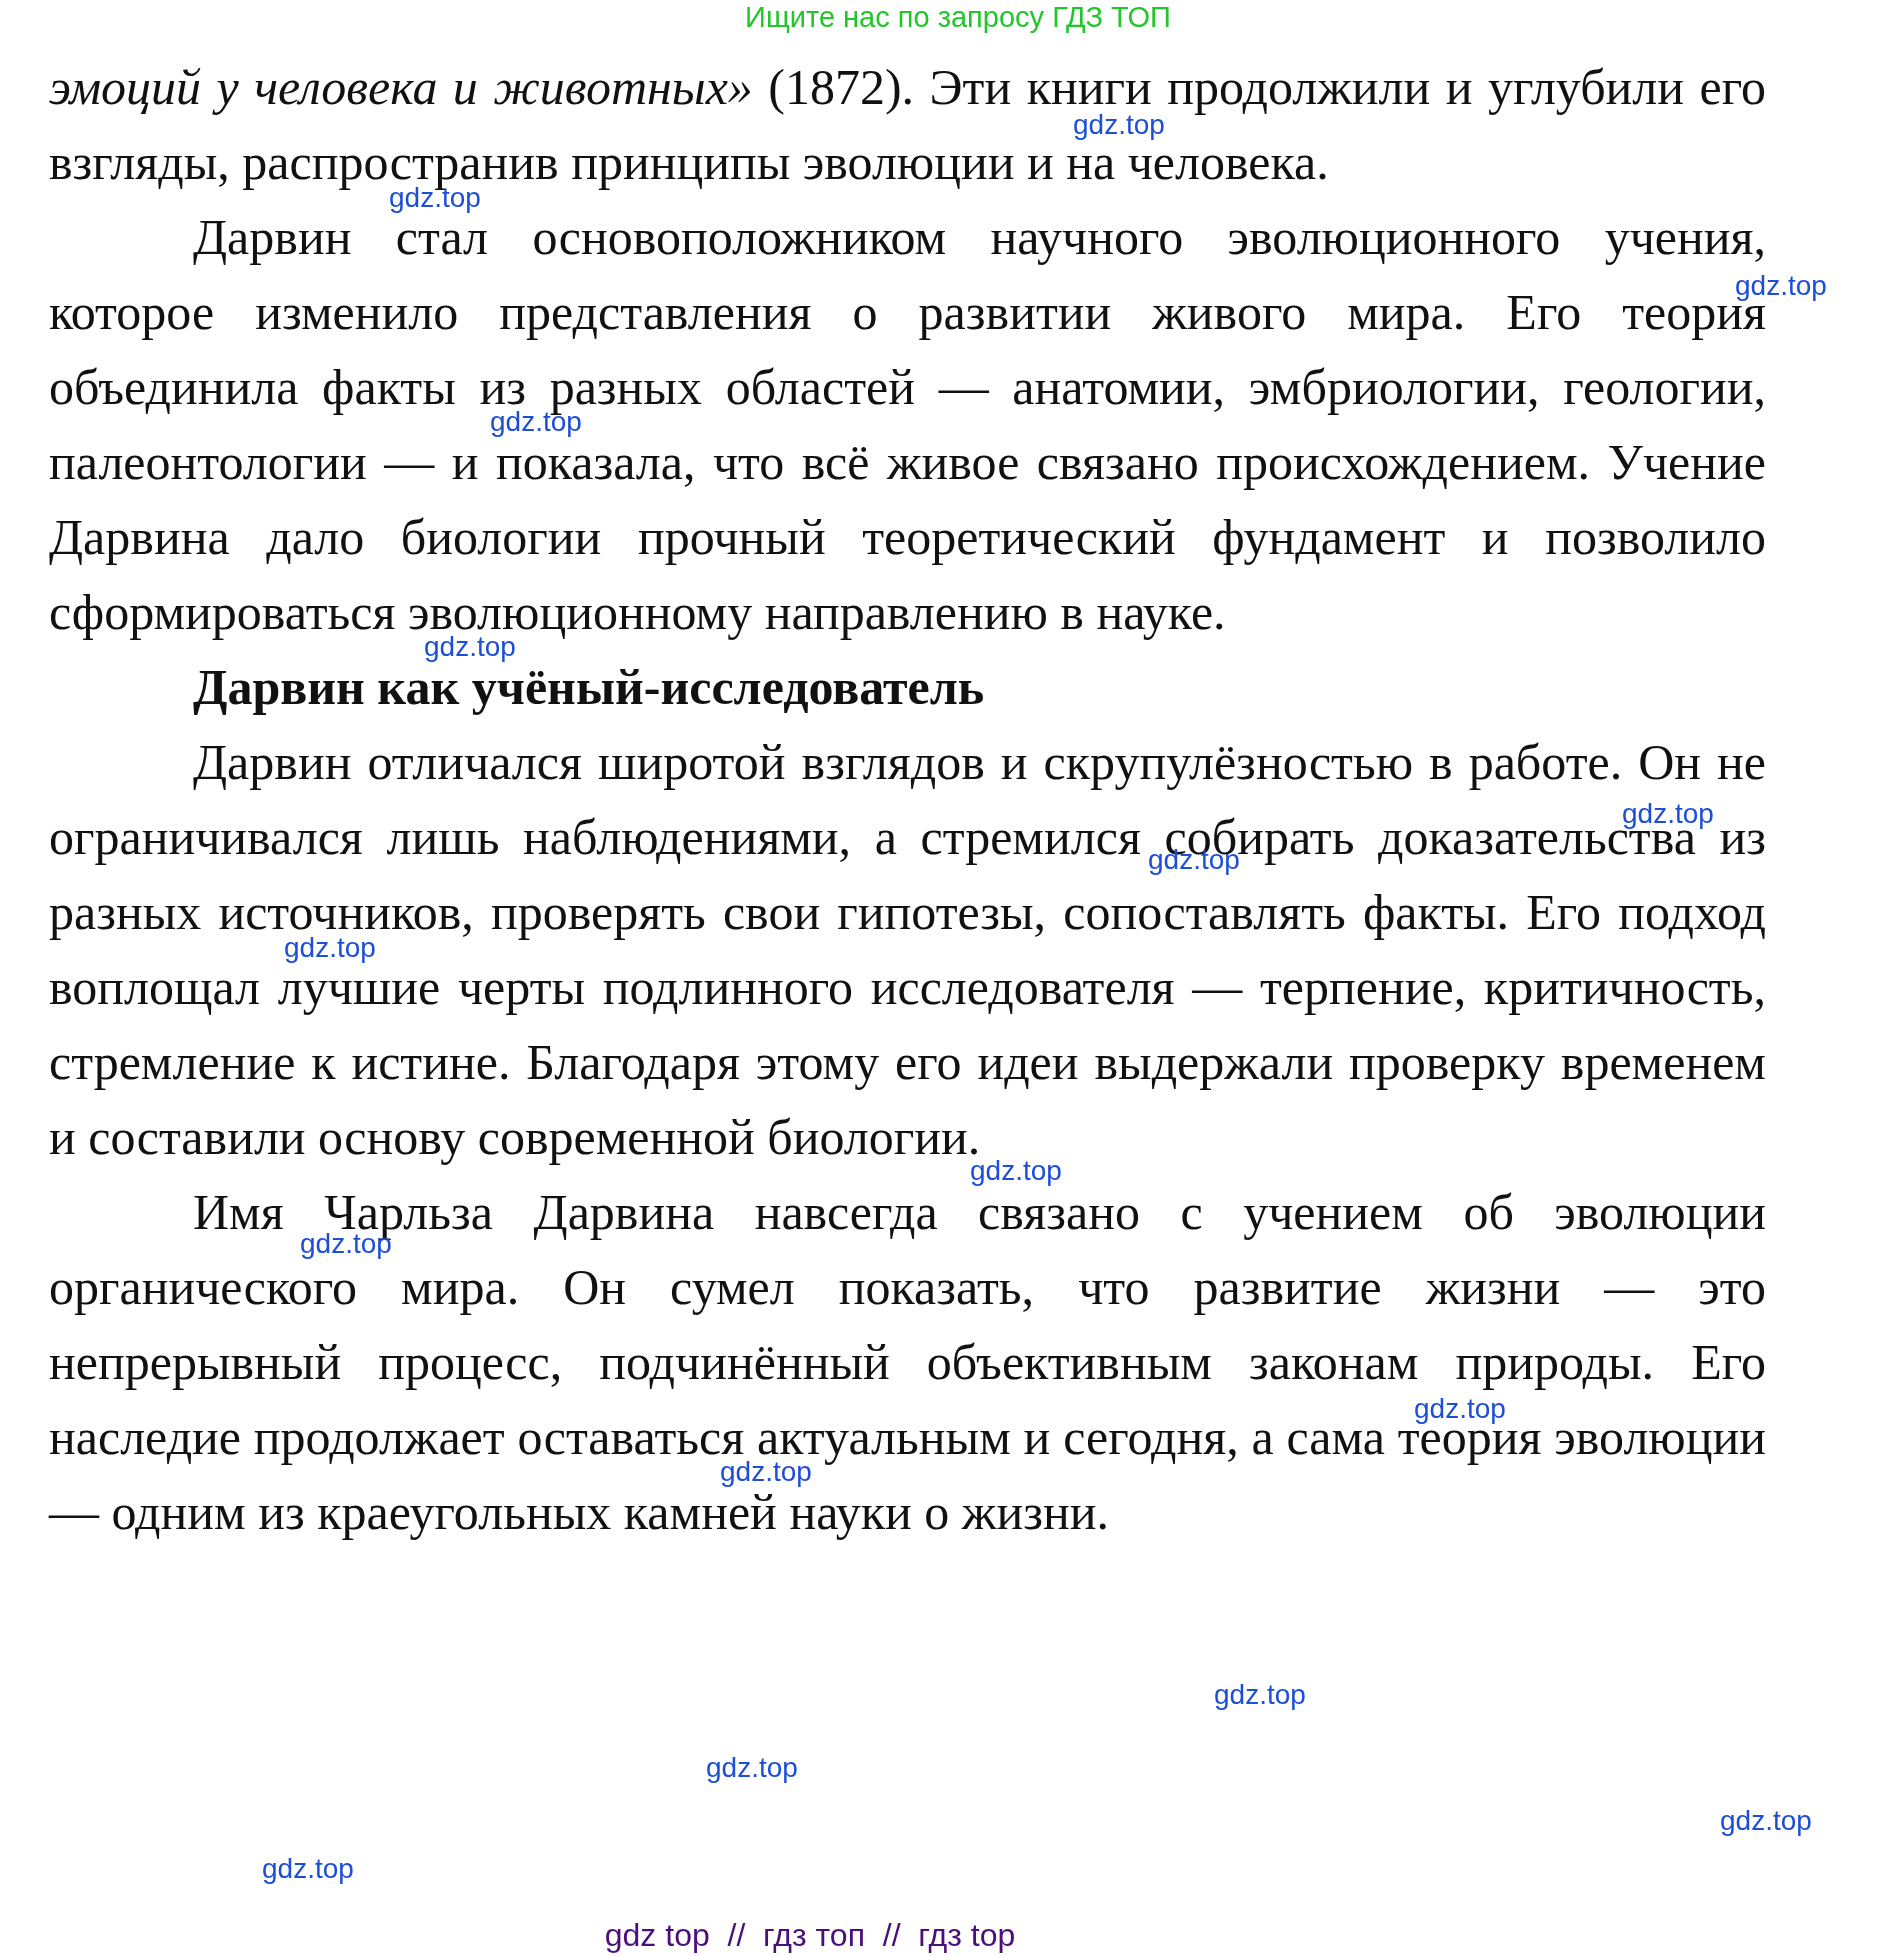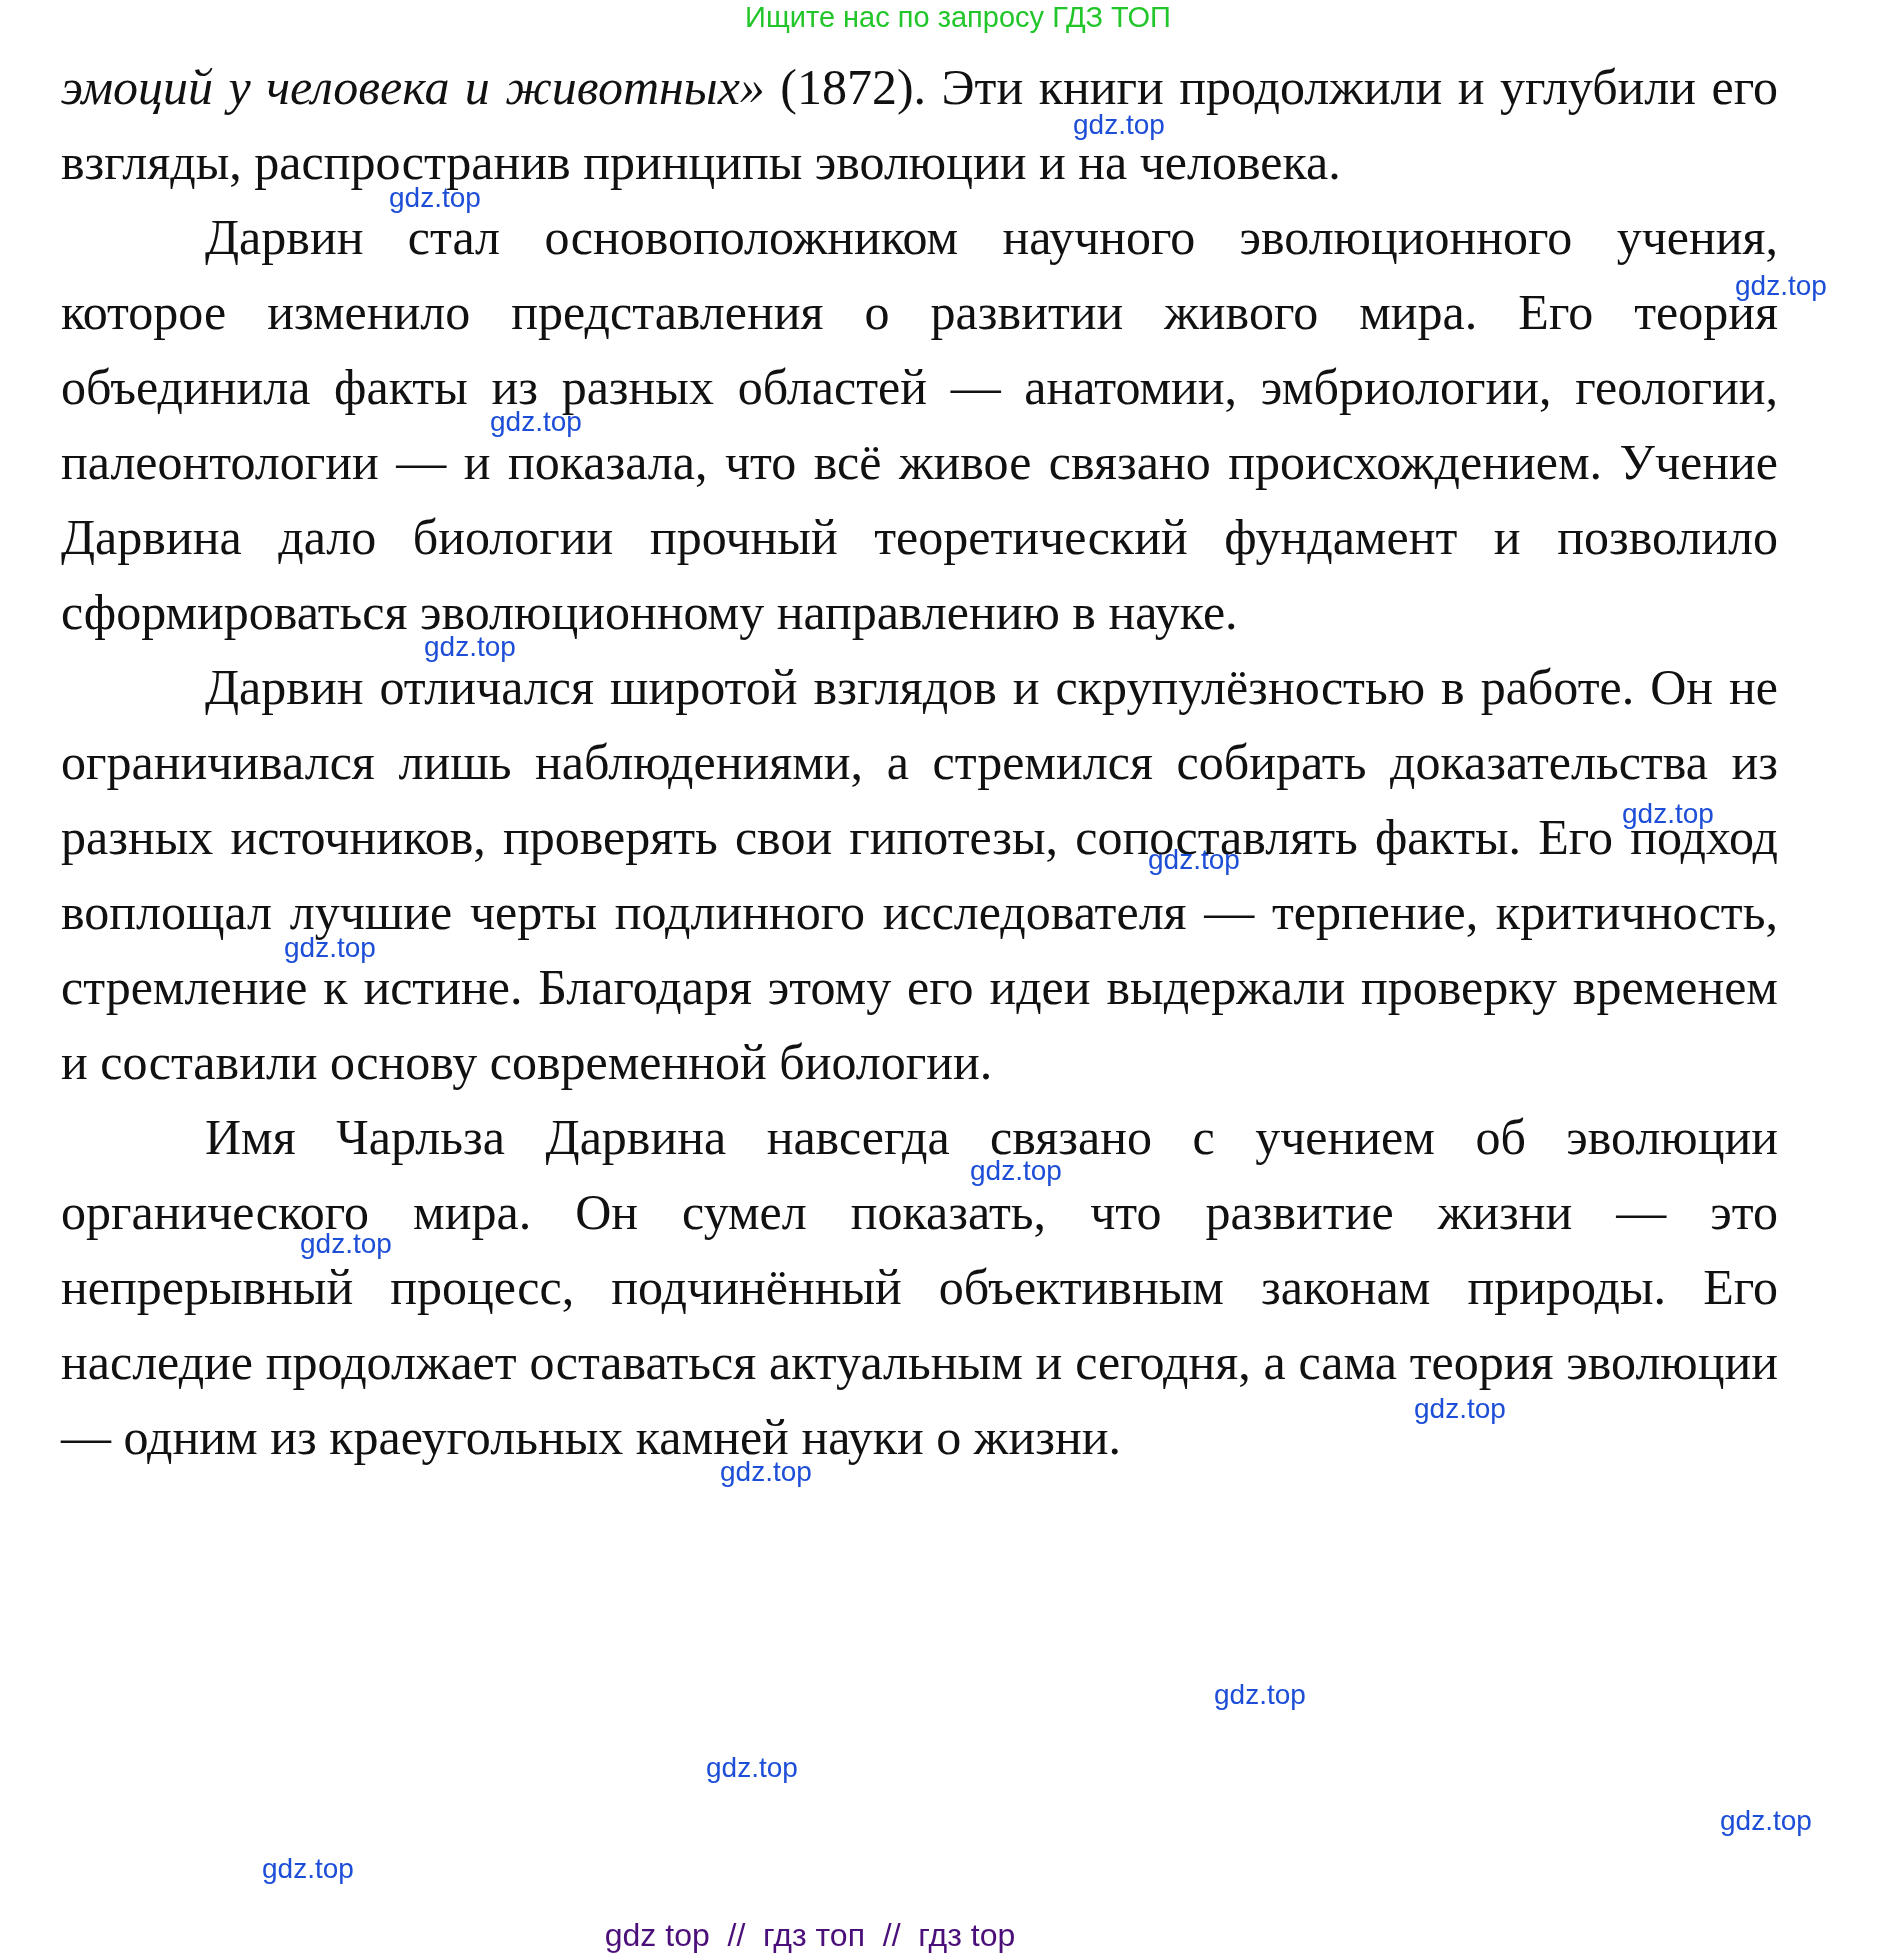--- a/index.html
+++ b/index.html
@@ -3,21 +3,21 @@
 <meta charset="utf-8">
 <style>
   html, body { margin: 0; padding: 0; background: #ffffff; }
   body { width: 1884px; height: 1956px; position: relative; overflow: hidden; }
   .banner {
     position: absolute; left: 16px; width: 1884px; top: 0; height: 35px;
     text-align: center; color: #22c62a;
     font-family: "Liberation Sans", sans-serif; font-size: 29px; line-height: 35px;
   }
   .page {
-    position: absolute; left: 61px; top: 50px; width: 1717px;
+    position: absolute; left: 49px; top: 50px; width: 1717px;
     font-family: "Liberation Serif", serif; font-size: 50px; line-height: 75px; color: #111;
   }
   .para { margin: 0; text-align: justify; text-align-last: left; }
   .para.indent { text-indent: 144px; }
   .heading { margin: 0; padding-left: 144px; font-weight: bold; }
   .ital { font-style: italic; }
   .wm {
     position: absolute; font-family: "Liberation Sans", sans-serif; font-size: 28px;
     color: #1d4ed8; line-height: 31px; white-space: nowrap;
   }
@@ -31,20 +31,21 @@
 </head>
 <body>
 
 <div class="banner">Ищите нас по запросу ГДЗ ТОП</div>
 
 <div class="page">
   <p class="para"><span class="ital">эмоций у человека и животных»</span><span> (1872). Эти книги продолжили и углубили его взгляды, распространив принципы эволюции и на человека.</span></p>
 
   <p class="para indent">Дарвин стал основоположником научного эволюционного учения, которое изменило представления о развитии живого мира. Его теория объединила факты из разных областей — анатомии, эмбриологии, геологии, палеонтологии — и показала, что всё живое связано происхождением. Учение Дарвина дало биологии прочный теоретический фундамент и позволило сформироваться эволюционному направлению в науке.</p>
 
+  <h2 class="heading" style="font-size:50px;line-height:75px;">Дарвин как учёный-исследователь</h2>
   <p class="para indent">Дарвин отличался широтой взглядов и скрупулёзностью в работе. Он не ограничивался лишь наблюдениями, а стремился собирать доказательства из разных источников, проверять свои гипотезы, сопоставлять факты. Его подход воплощал лучшие черты подлинного исследователя — терпение, критичность, стремление к истине. Благодаря этому его идеи выдержали проверку временем и составили основу современной биологии.</p>
 
   <p class="para indent">Имя Чарльза Дарвина навсегда связано с учением об эволюции органического мира. Он сумел показать, что развитие жизни — это непрерывный процесс, подчинённый объективным законам природы. Его наследие продолжает оставаться актуальным и сегодня, а сама теория эволюции — одним из краеугольных камней науки о жизни.</p>
 </div>
 
 <span class="wm" style="left:1073px;top:109px">gdz.top</span>
 <span class="wm" style="left:389px;top:182px">gdz.top</span>
 <span class="wm" style="left:1735px;top:270px">gdz.top</span>
 <span class="wm" style="left:490px;top:406px">gdz.top</span>
 <span class="wm" style="left:424px;top:631px">gdz.top</span>

